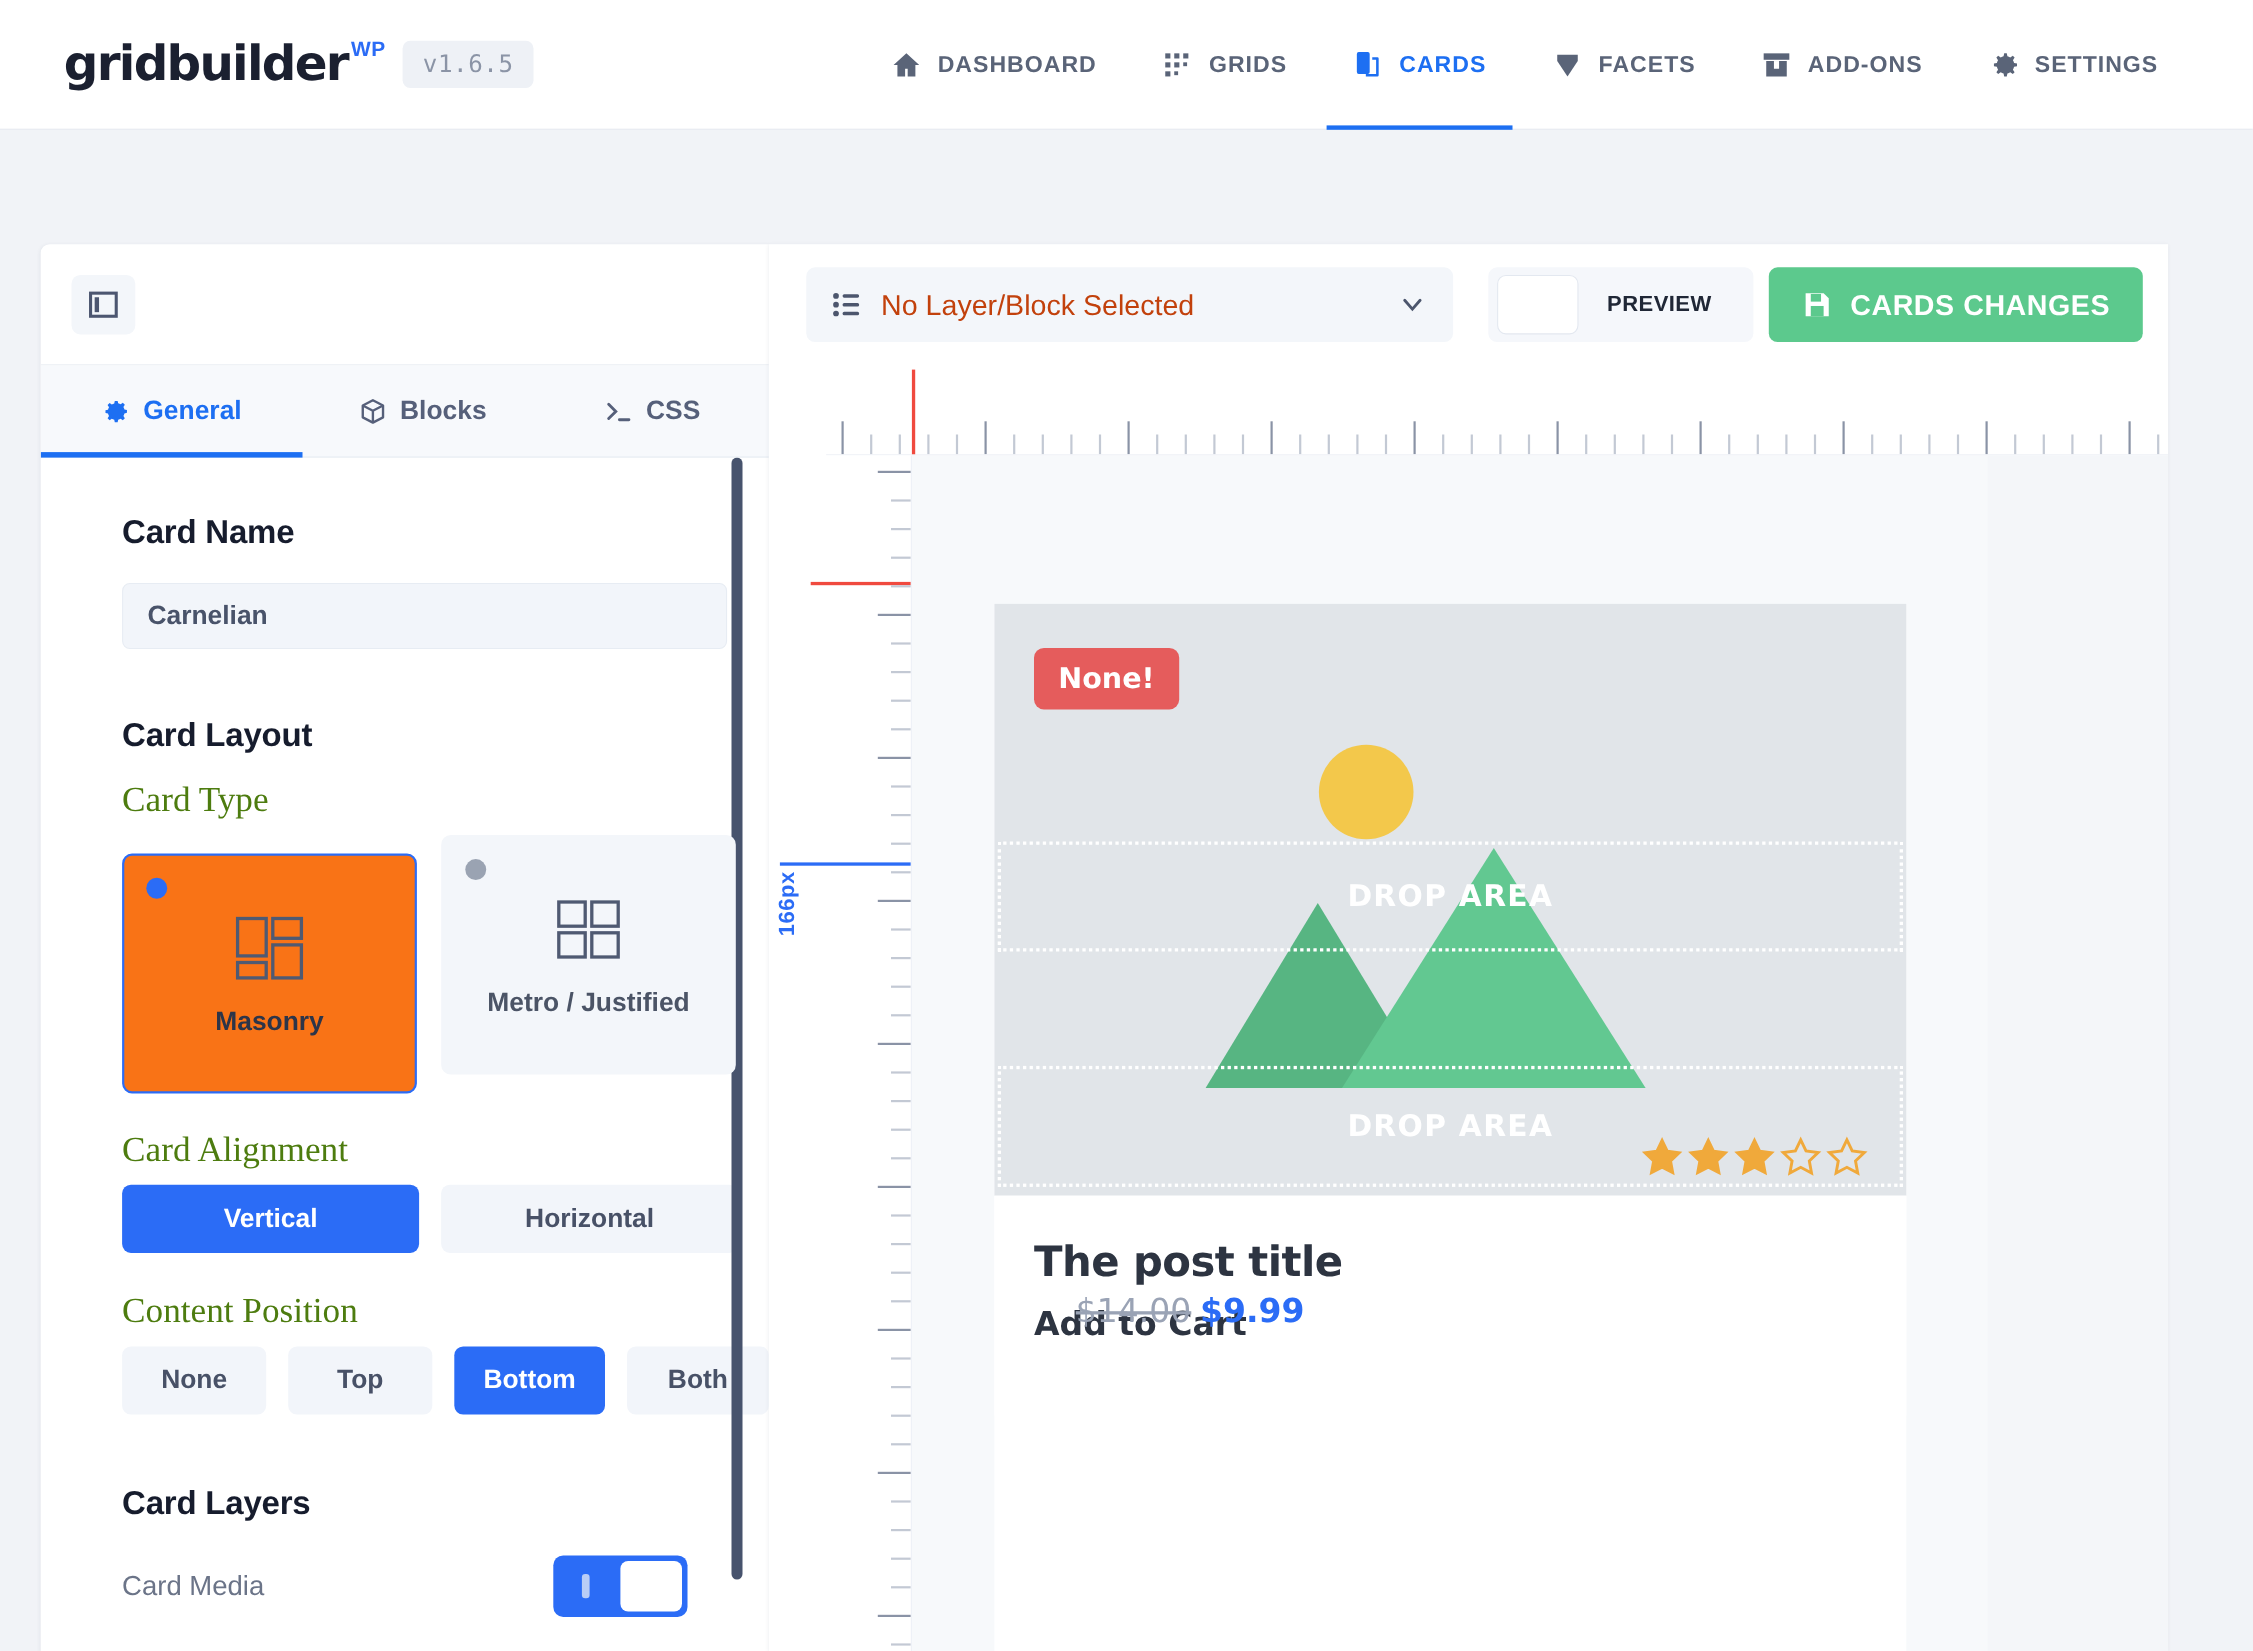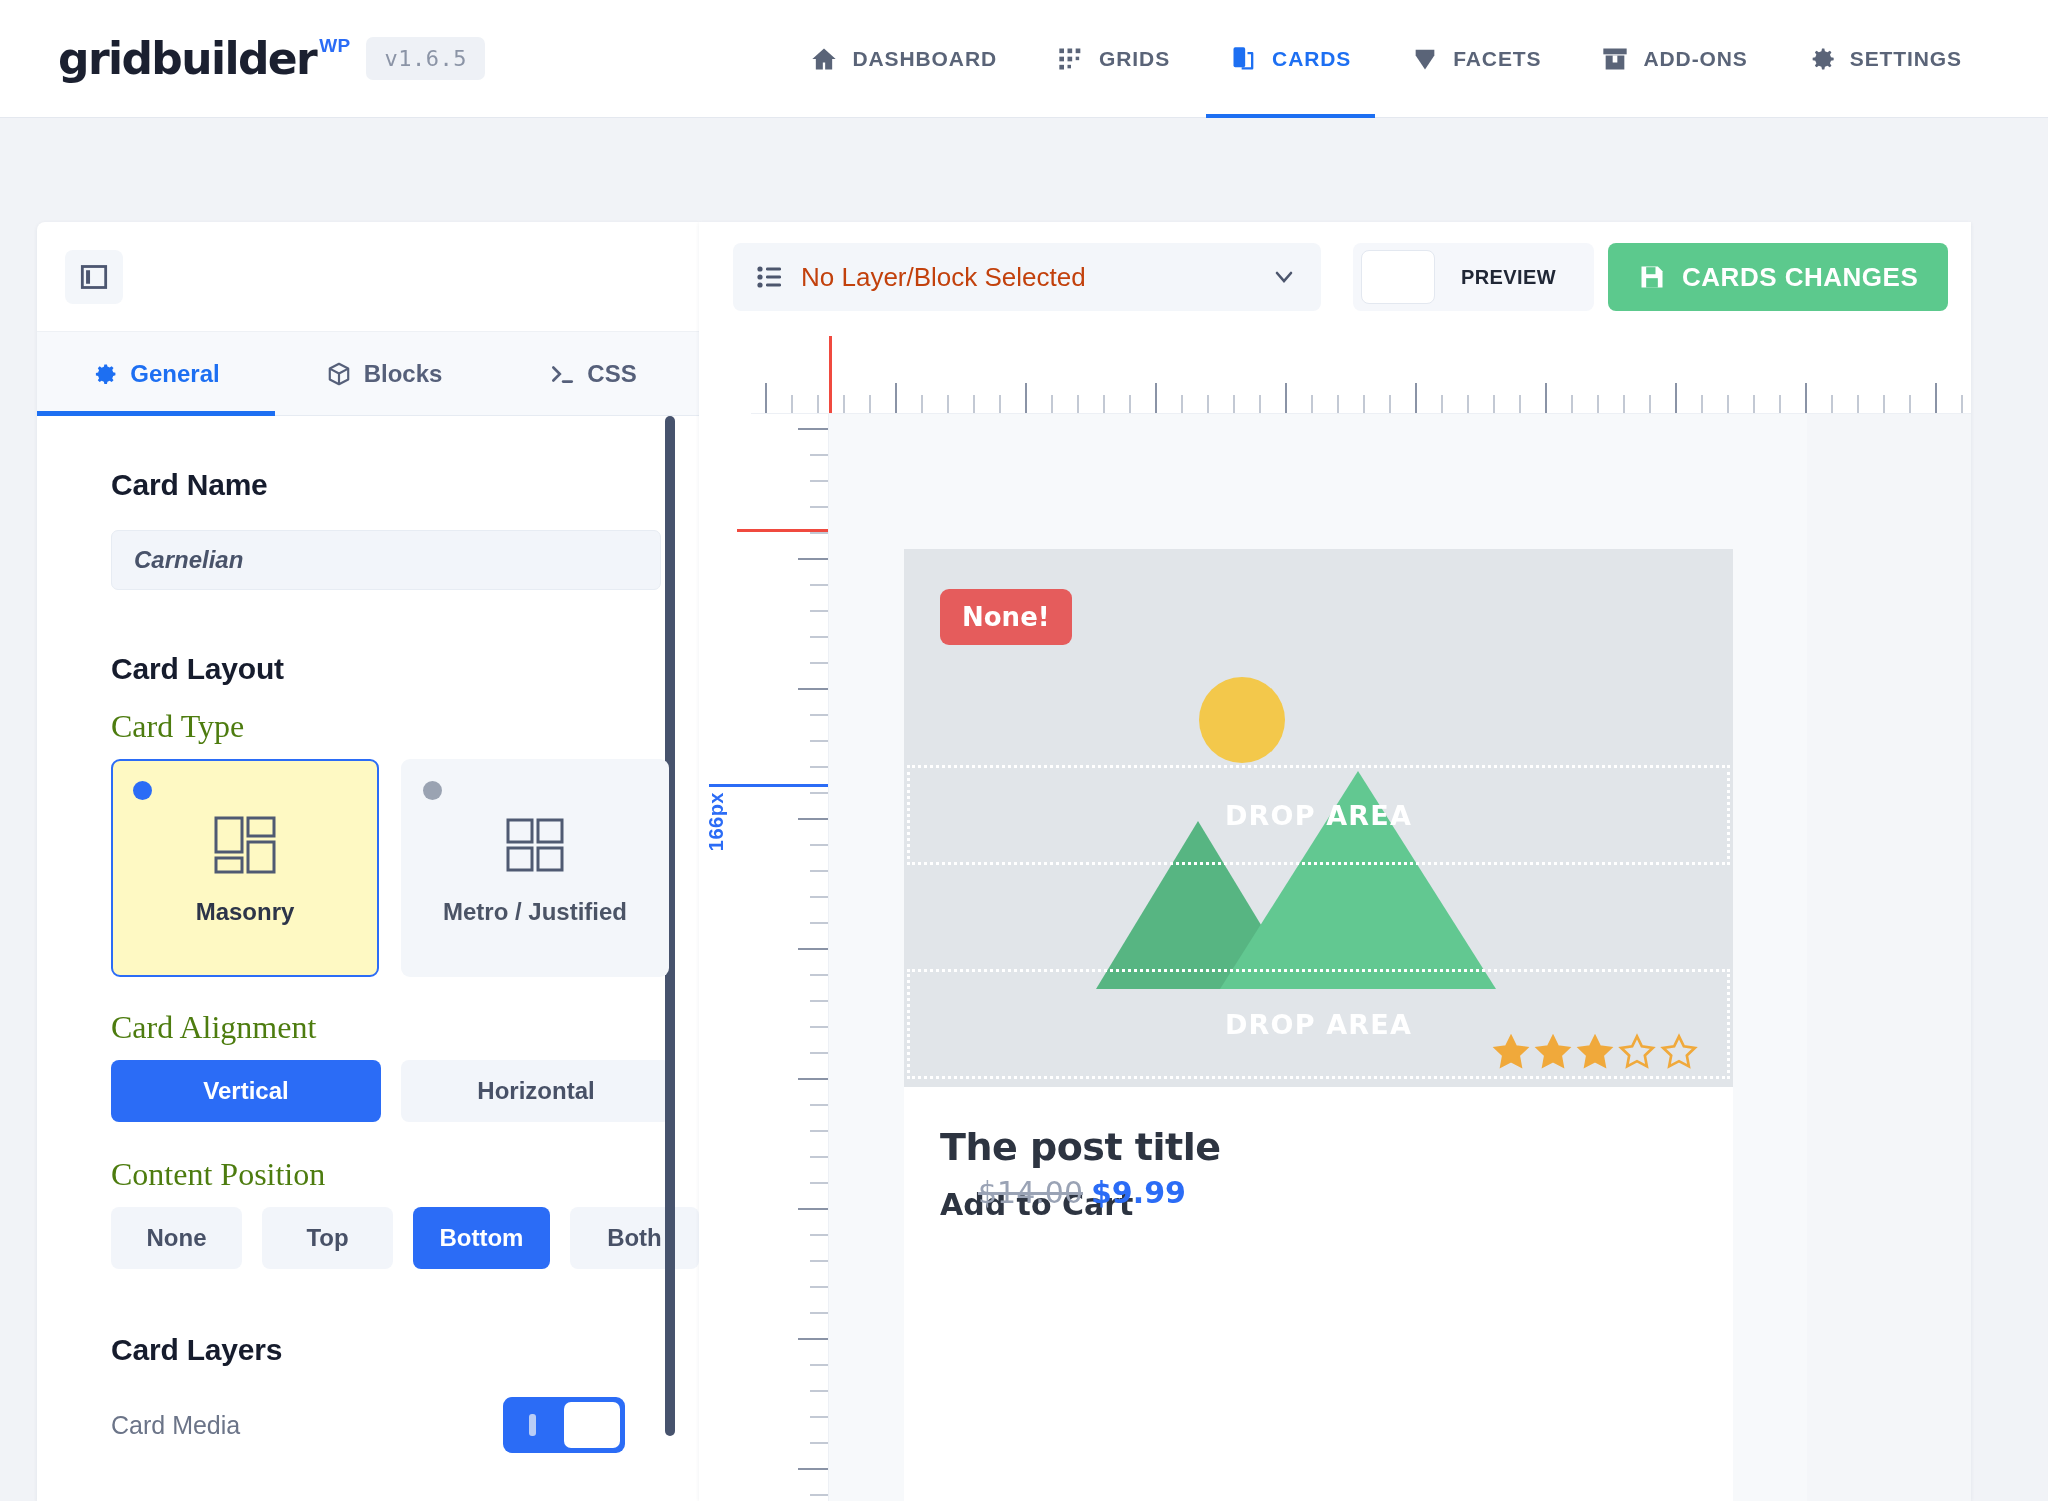--- a/index.html
+++ b/index.html
@@ -97,30 +97,29 @@
   .sec-title {
     font-size: 30px; font-weight: 700; color: #161c2d;
     margin: 52px 0 0 74px; letter-spacing: -.2px;
   }
   .field-label { font-size: 32px; color: #4d7c0f; margin: 22px 0 14px 74px; font-family: Liberation Serif, serif; }
   .text-input {
     display: block; margin: 28px 0 0 74px; width: 550px; height: 60px;
     background: #f2f5fa; border: 1px solid #e7ecf3; border-radius: 7px;
     font-size: 24px; font-weight: 700; color: #49536a; padding: 0 22px;
     font-family: "Liberation Sans", sans-serif;
-    font-style: italic;
   }
 
   .type-row { display: flex; gap: 22px; margin: 14px 0 0 74px; }
   .type-card {
     width: 268px; height: 218px; border-radius: 9px; position: relative;
     background: #f1f5fb; border: 2px solid transparent; cursor: pointer;
     display: flex; flex-direction: column; align-items: center; justify-content: center;
   }
-  .type-card.selected { border-color: #2b6cf6; background: #fef9c3; }
+  .type-card.selected { border-color: #2b6cf6; background: #f97316; margin-top: 17px; }
   .type-card.unselected { background: #f3f6fa; }
   .radio-dot {
     position: absolute; left: 20px; top: 20px;
     width: 19px; height: 19px; border-radius: 50%; background: #9aa3b2;
   }
   .type-card.selected .radio-dot { background: #2b6cf6; }
   .type-glyph { margin-bottom: 22px; }
   .type-name { font-size: 24px; font-weight: 700; color: #2d3549; }
   .type-card.unselected .type-name { color: #4b5466; }
 

